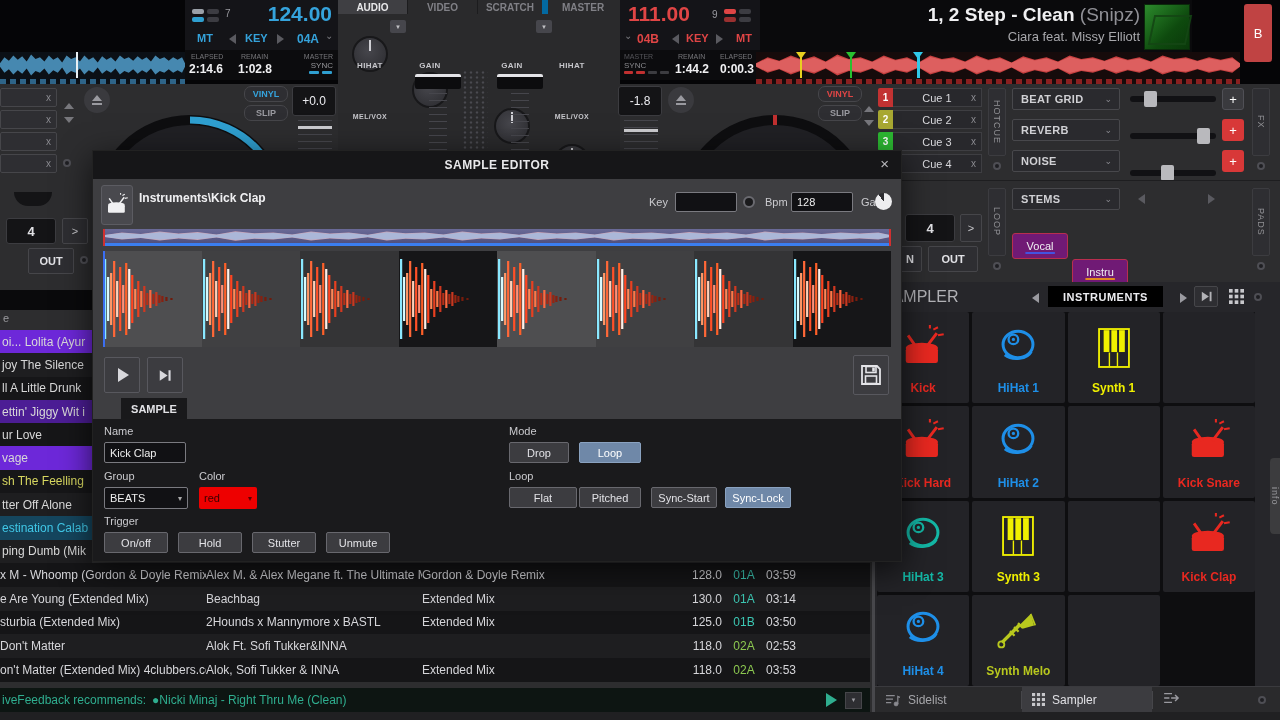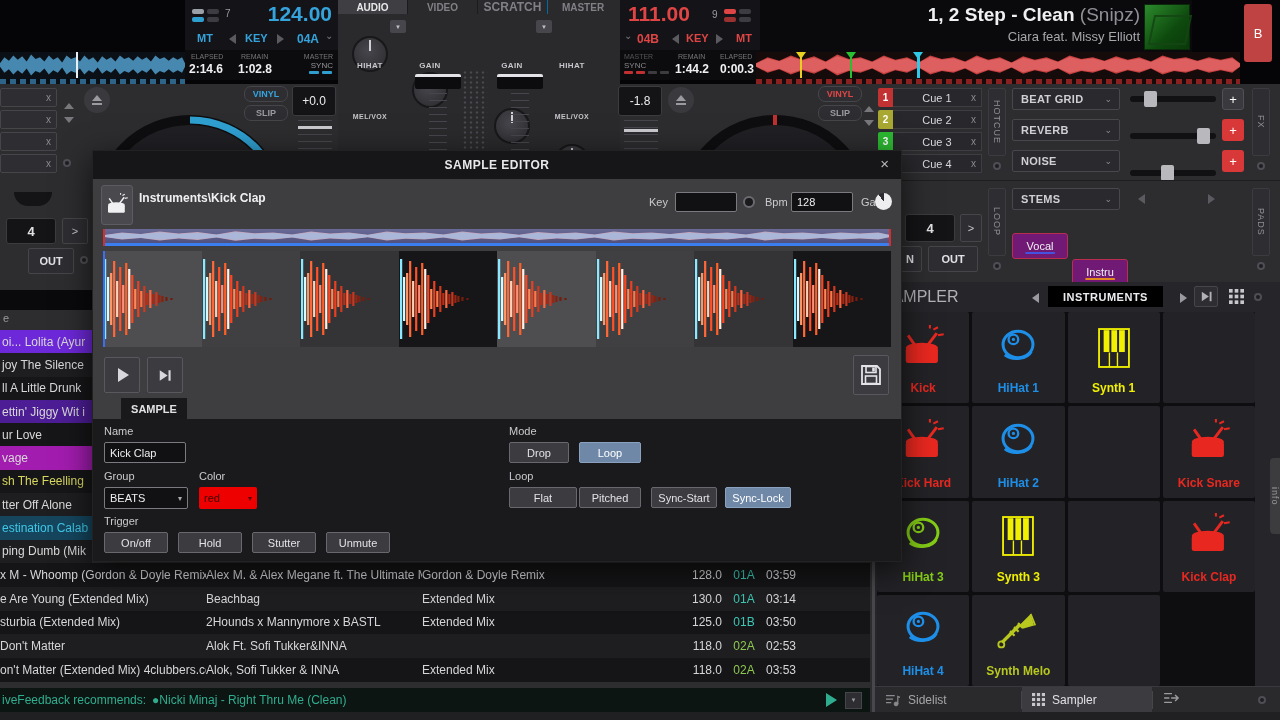--- a/index.html
+++ b/index.html
@@ -193,21 +193,21 @@
         <use href="#wave" fill="#4688b0"></use>
       </svg>
   <div class="abs" style="left:0;bottom:0;width:100%;height:5px;background:repeating-linear-gradient(to right,#2e6488 0 6px,transparent 6px 10px);"></div>
   <div class="abs" style="left:76px;top:0;width:2px;height:26px;background:#e8f0f4;"></div>
 </div>
 
 <div class="abs" style="left:338px;top:0;width:282px;height:150px;background:#2a2a2c;">
   <div style="display:flex;height:14px;">
     <div class="tabbtn" style="width:70px;justify-content:center;background:#3f3f43;color:#e8e8ea;font-size:10px;font-weight:bold;border-right:1px solid #1c1c1e;">AUDIO</div>
     <div class="tabbtn" style="width:70px;justify-content:center;color:#808086;font-size:10px;font-weight:bold;border-right:1px solid #1c1c1e;">VIDEO</div>
-    <div class="tabbtn" style="width:70px;justify-content:center;color:#808086;font-size:12px;font-weight:bold;border-right:1px solid #0369a1;">SCRATCH</div>
+    <div class="tabbtn" style="width:70px;justify-content:center;color:#808086;font-size:10px;font-weight:bold;border-right:6px solid #0369a1;">SCRATCH</div>
     <div class="tabbtn" style="width:70px;justify-content:center;color:#808086;font-size:10px;font-weight:bold;">MASTER</div>
   </div>
   <div class="abs knob" style="left:14px;top:22px;width:36px;height:36px;"></div>
   <div class="abs knob" style="left:74px;top:22px;width:36px;height:36px;"></div>
   <div class="abs knob" style="left:156px;top:22px;width:36px;height:36px;"></div>
   <div class="abs knob" style="left:216px;top:22px;width:36px;height:36px;"></div>
   <div class="abs" style="left:52px;top:20px;width:16px;height:13px;background:#46464c;border-radius:2px;color:#c0c0c4;font-size:6px;display:flex;align-items:center;justify-content:center;">▼</div>
   <div class="abs" style="left:198px;top:20px;width:16px;height:13px;background:#46464c;border-radius:2px;color:#c0c0c4;font-size:6px;display:flex;align-items:center;justify-content:center;">▼</div>
   <div class="abs mixlbl" style="left:8px;top:61px;width:48px;">HIHAT</div>
   <div class="abs mixlbl" style="left:68px;top:61px;width:48px;">GAIN</div>
@@ -342,21 +342,21 @@
       </div>
   <div class="lrow nowrap" style="background:#161618;">
         <span style="color: rgb(216, 216, 216);">ll A Little Drunk</span>
       </div>
   <div class="lrow nowrap" style="background:#4c1d95;align-items:center;">
         <span style="color: rgb(216, 216, 216);">ettin' Jiggy Wit i</span>
       </div>
   <div class="lrow nowrap" style="background:#161618;">
         <span style="color: rgb(216, 216, 216);">ur Love</span>
       </div>
-  <div class="lrow nowrap" style="background:#a21caf;">
+  <div class="lrow nowrap" style="background:#6d28d9;">
         <span style="color: rgb(216, 216, 216);">vage</span>
       </div>
   <div class="lrow nowrap" style="background:#161618;">
         <span style="color: rgb(216, 216, 96);">sh The Feelling</span>
       </div>
   <div class="lrow nowrap" style="background:#1e1e20;">
         <span style="color: rgb(216, 216, 216);">tter Off Alone</span>
       </div>
   <div class="lrow nowrap" style="background:#15465e;">
         <span style="color: rgb(64, 200, 232);">estination Calab</span>
@@ -546,21 +546,21 @@
       </div>
   <div class="pad">
         <div class="plabel"></div>
       </div>
   <div class="pad" style="color: rgb(232, 40, 32);">
         <svg width="46" height="46" viewBox="0 0 40 40">
           <use href="#i-kick"></use>
         </svg>
         <div class="plabel">Kick Snare</div>
       </div>
-  <div class="pad" style="color: #84cc16;">
+  <div class="pad" style="color: #14b8a6;">
         <svg width="46" height="46" viewBox="0 0 40 40">
           <use href="#i-hihat"></use>
         </svg>
         <div class="plabel">HiHat 3</div>
       </div>
   <div class="pad" style="color: rgb(240, 240, 0);">
         <svg width="46" height="46" viewBox="0 0 40 40">
           <use href="#i-keys"></use>
         </svg>
         <div class="plabel">Synth 3</div>

